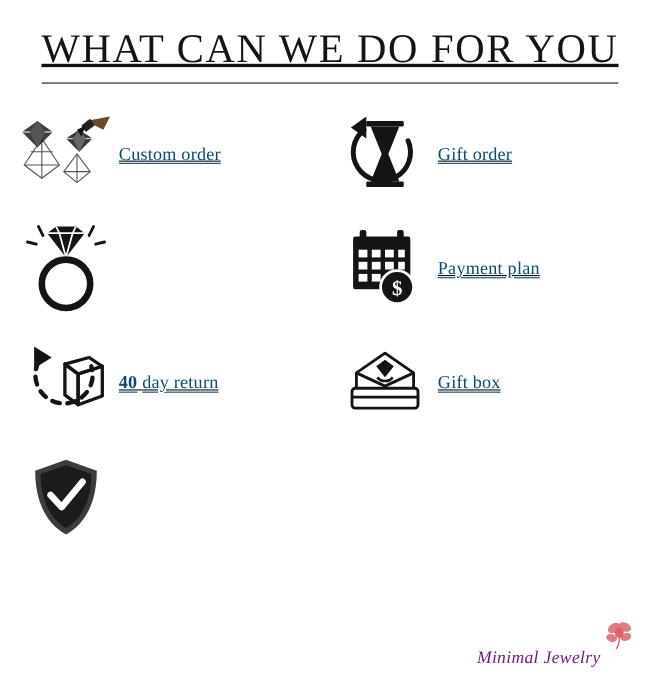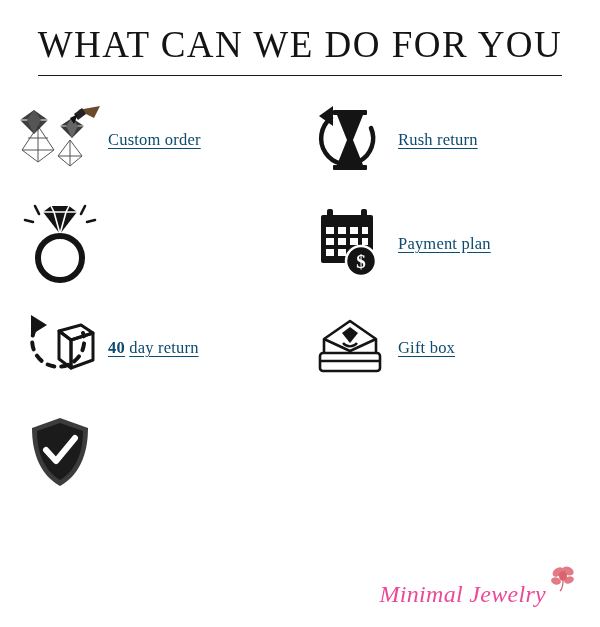--- a/index.html
+++ b/index.html
@@ -14,20 +14,21 @@
     color: #111111;
     overflow: hidden;
     position: relative;
   }
   .page {
     width: 600px;
     height: 620px;
     position: relative;
     box-sizing: border-box;
     padding: 0;
+    text-decoration: underline;
   }
   .title-wrap {
     padding: 26px 26px 0 26px;
   }
   .title {
     font-family: "Liberation Serif", serif;
     font-size: 37px;
     letter-spacing: 1.5px;
     font-weight: 400;
     color: #141414;
@@ -89,22 +90,22 @@
     position: absolute;
     right: 22px;
     bottom: 12px;
     display: flex;
     align-items: flex-end;
     gap: 2px;
   }
   .brand-text {
     font-family: "Liberation Serif", serif;
     font-style: italic;
-    font-size: 24px;
-    color: #ec4899;
+    font-size: 16px;
+    color: #701a75;
     letter-spacing: 0.3px;
   }
   .brand-mark {
     margin-bottom: 12px;
   }
 </style>
 </head>
 <body>
 
 <div class="page">
@@ -156,21 +157,21 @@
           </g>
           <g fill="#ffffff">
             <path d="M28 16 H46 L37 34 Z" opacity="0.0"></path>
           </g>
           <g stroke="#141414" stroke-width="4.5" fill="none" stroke-linecap="round">
             <path d="M58 26 A26 26 0 1 1 18 16"></path>
           </g>
           <path d="M20 4 L20 24 L6 14 Z" fill="#141414"></path>
         </svg>
       </div>
-      <div class="label"><span class="u">Rush return</span></div>
+      <div class="label"><span class="u">Gift order</span></div>
     </div>
 
     <div class="cell">
       <div class="icon-box">
         <svg width="78" height="80" viewBox="0 0 78 80">
           <g fill="#141414">
             <path d="M22 8 L30 2 L48 2 L56 8 L39 30 Z"></path>
             <path d="M22 8 L56 8" stroke="#ffffff" stroke-width="1.6"></path>
             <path d="M30 2 L33 8 L39 30 L45 8 L48 2" stroke="#ffffff" stroke-width="1.6" fill="none"></path>
           </g>

